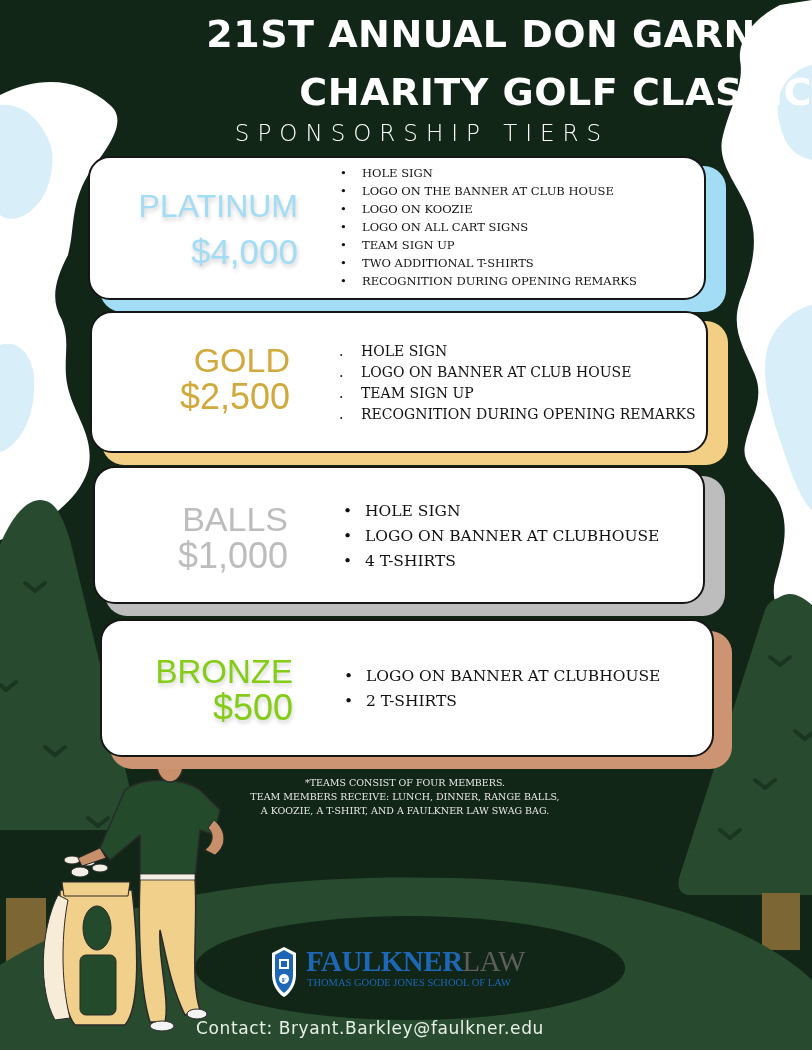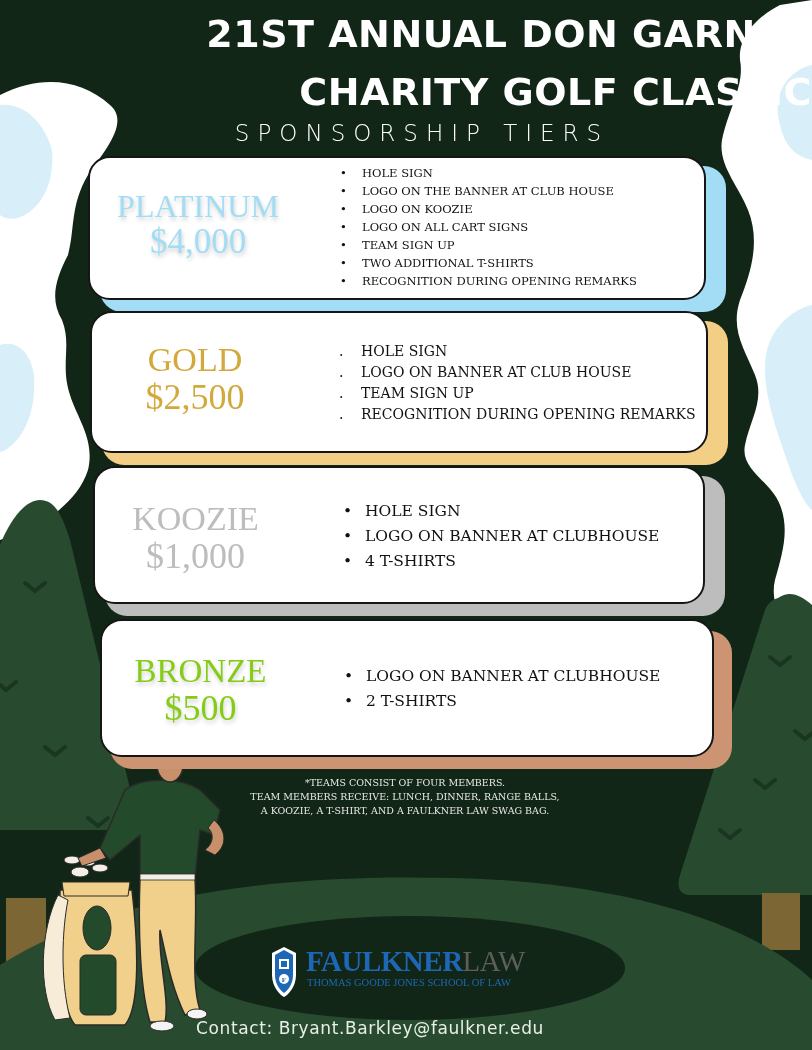--- a/index.html
+++ b/index.html
@@ -28,22 +28,22 @@
   
   .tier { position: absolute; }
   .tier .shadow {
     position: absolute; border-radius: 22px;
   }
   .tier .card {
     position: absolute; background: #ffffff; border: 2px solid #161616;
     border-radius: 22px;
   }
   .tier .name-block {
-    position: absolute; text-align: center;
-    font-family: Liberation Serif, serif;
+    position: absolute; text-align: right;
+    font-family: Liberation Sans, sans-serif;
     text-shadow: 1px 3px 4px rgba(0,0,0,0.18);
   }
   .tier .name { display: block; line-height: 1; }
   .tier .price { display: block; line-height: 1; }
   .tier ul { position: absolute; list-style: none; color: #111; font-family: "DejaVu Serif", serif; }
   .tier li { position: relative; white-space: nowrap; }
   .tier li .dot { position: absolute; left: -22px; }
 
   .footnote {
     position: absolute; top: 776px; left: 200px; width: 410px; text-align: center;
@@ -142,21 +142,21 @@
 
 <div class="title l1">21ST ANNUAL DON GARNER</div>
 <div class="title l2">CHARITY GOLF CLASSIC</div>
 <div class="subtitle">SPONSORSHIP TIERS</div>
 
 <div class="tier" style="left:88px; top:156px;">
   <div class="shadow" style="left:12px; top:10px; width:626px; height:146px; background:#a3dcf5;"></div>
   <div class="card" style="left:0; top:0; width:618px; height:144px;"></div>
   <div class="name-block" style="left:10px; top:34px; width:200px; color:#a3dcf5;">
     <span class="name" style="font-size:32px;">PLATINUM</span>
-    <span class="price" style="font-size:35px; margin-top:2px;">$4,000</span>
+    <span class="price" style="font-size:35px; margin-top:12px;">$4,000</span>
   </div>
   <ul style="left:274px; top:8px; font-size:11.5px; line-height:18px;">
     <li><span class="dot">•</span><span>HOLE SIGN</span></li>
     <li><span class="dot">•</span><span>LOGO ON THE BANNER AT CLUB HOUSE</span></li>
     <li><span class="dot">•</span><span>LOGO ON KOOZIE</span></li>
     <li><span class="dot">•</span><span>LOGO ON ALL CART SIGNS</span></li>
     <li><span class="dot">•</span><span>TEAM SIGN UP</span></li>
     <li><span class="dot">•</span><span>TWO ADDITIONAL T-SHIRTS</span></li>
     <li><span class="dot">•</span><span>RECOGNITION DURING OPENING REMARKS</span></li>
   </ul>
@@ -174,21 +174,21 @@
     <li><span class="dot">.</span><span>LOGO ON BANNER AT CLUB HOUSE</span></li>
     <li><span class="dot">.</span><span>TEAM SIGN UP</span></li>
     <li><span class="dot">.</span><span>RECOGNITION DURING OPENING REMARKS</span></li>
   </ul>
 </div>
 
 <div class="tier" style="left:93px; top:466px;">
   <div class="shadow" style="left:12px; top:10px; width:620px; height:140px; background:#bdbdbd;"></div>
   <div class="card" style="left:0; top:0; width:612px; height:138px;"></div>
   <div class="name-block" style="left:10px; top:36px; width:185px; color:#bdbdbd; text-shadow:none;">
-    <span class="name" style="font-size:34px;">KOOZIE</span>
+    <span class="name" style="font-size:34px;">BALLS</span>
     <span class="price" style="font-size:36px; margin-top:2px;">$1,000</span>
   </div>
   <ul style="left:272px; top:33px; font-size:15.5px; line-height:25px;">
     <li><span class="dot">•</span><span>HOLE SIGN</span></li>
     <li><span class="dot">•</span><span>LOGO ON BANNER AT CLUBHOUSE</span></li>
     <li><span class="dot">•</span><span>4 T-SHIRTS</span></li>
   </ul>
 </div>
 
 <div class="tier" style="left:100px; top:619px;">

